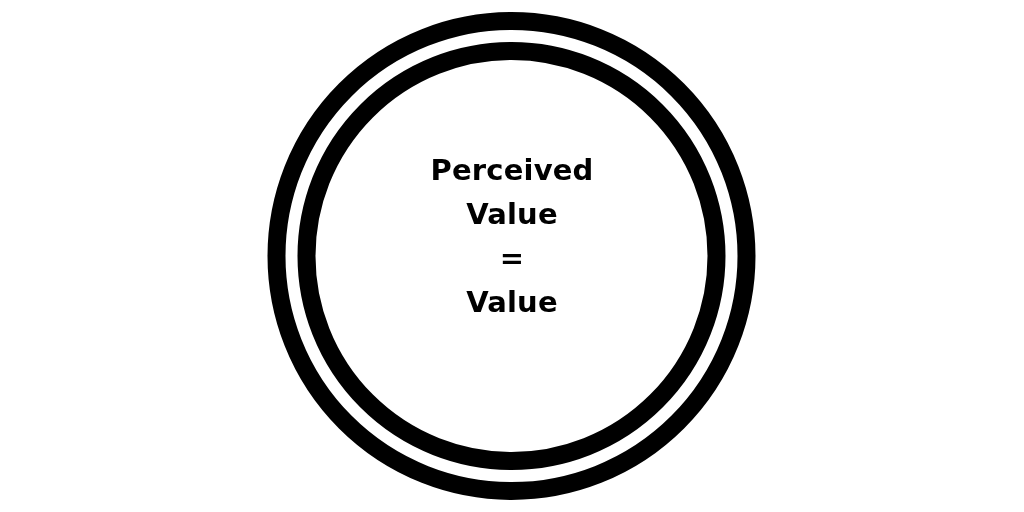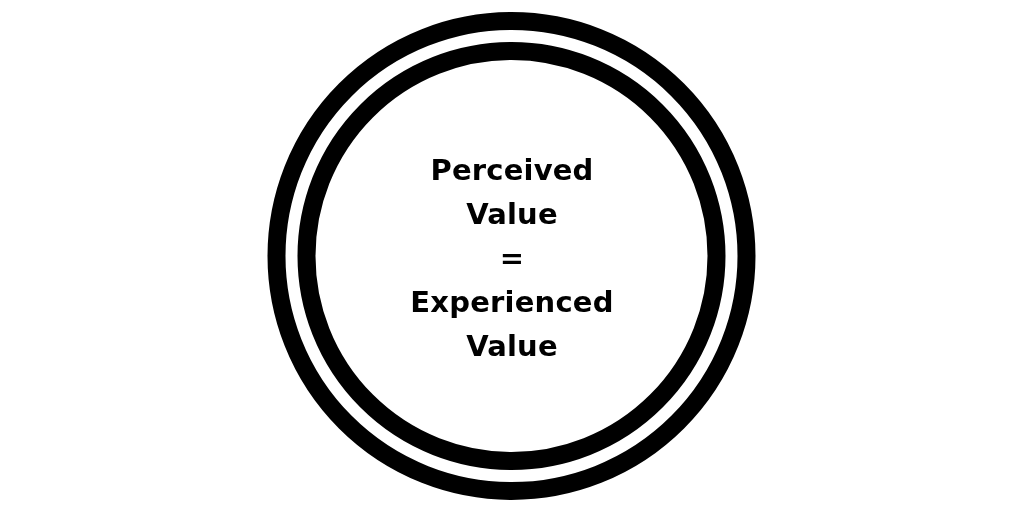--- a/index.html
+++ b/index.html
@@ -25,16 +25,15 @@
 <div class="stage">
   <svg width="1024" height="512" viewBox="0 0 1024 512">
     <circle cx="511.5" cy="256" r="235" fill="none" stroke="#000000" stroke-width="18"></circle>
     <circle cx="511.5" cy="256" r="205" fill="none" stroke="#000000" stroke-width="18"></circle>
   </svg>
 
   <div class="text-block">
     <span class="line">Perceived</span>
     <span class="line">Value</span>
     <span class="line">=</span>
-    <span class="line">Experienced</span>
     <span class="line">Value</span>
   </div>
 </div>
 
 </body></html>

